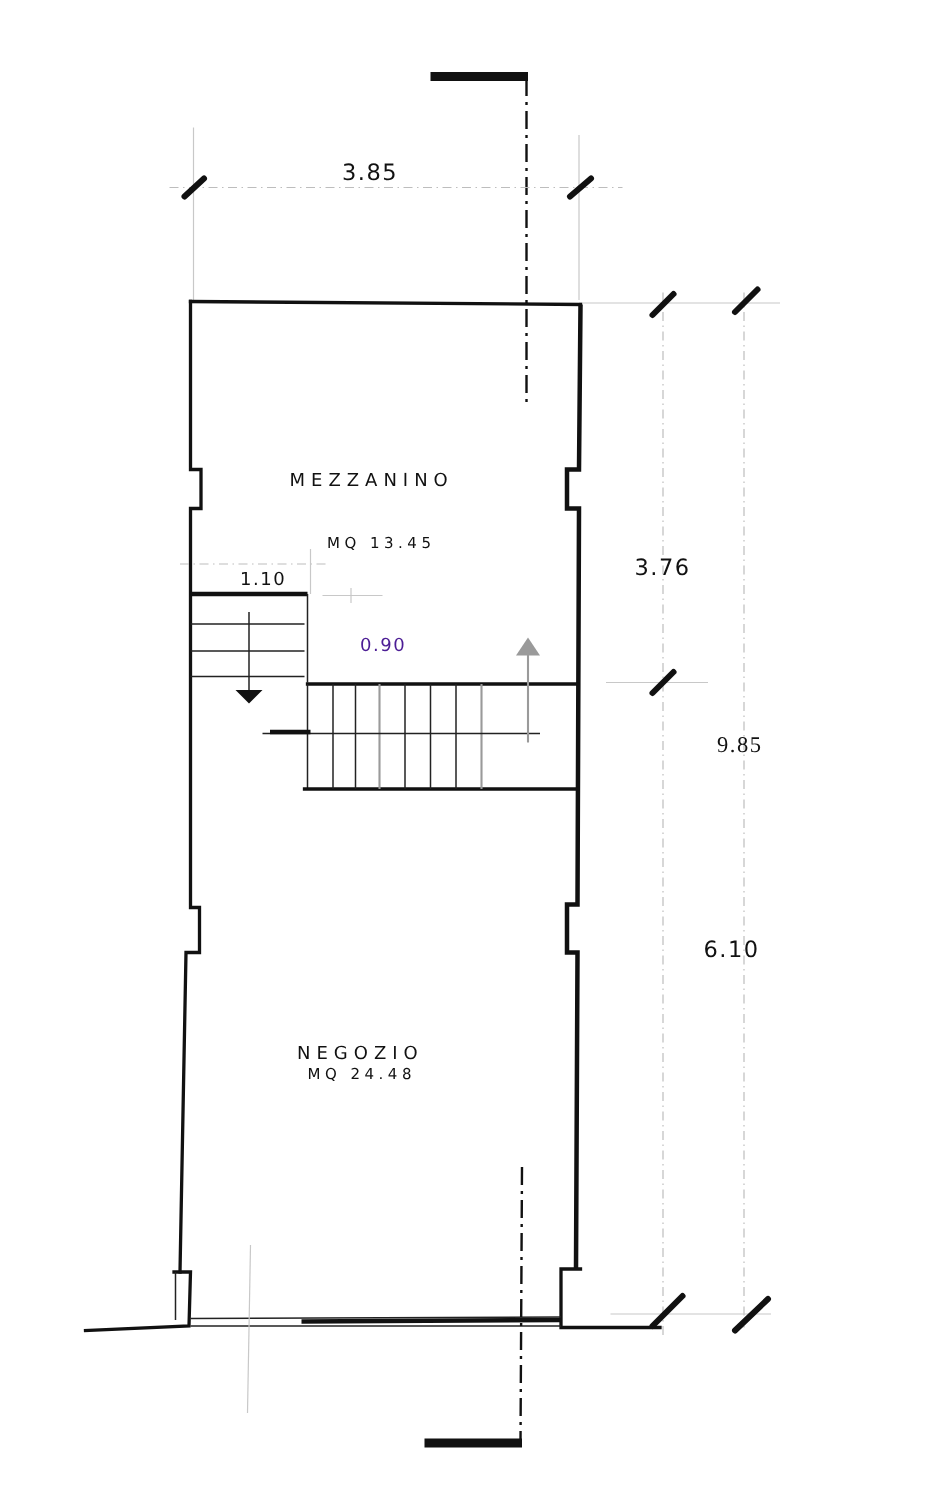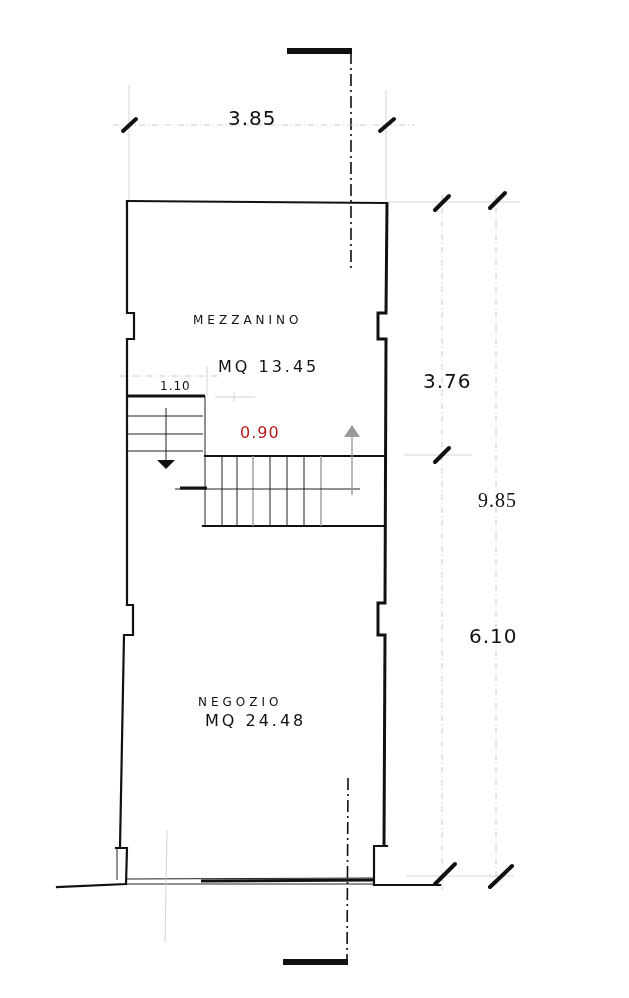--- a/index.html
+++ b/index.html
@@ -9,24 +9,24 @@
     .wall-thick { stroke: #111; stroke-width: 3; fill: none; }
     .thin { stroke: #222; stroke-width: 1; fill: none; }
     .grey { stroke: #9a9a9a; stroke-width: 1.4; fill: none; }
     .dimline { stroke: #bdbdbd; stroke-width: 0.8; stroke-dasharray: 6 3 1 3; fill: none; }
     .dimline-solid { stroke: #c8c8c8; stroke-width: 0.8; fill: none; }
     .tick { stroke: #111; stroke-width: 4; stroke-linecap: round; }
     .axis { stroke: #111; stroke-width: 1.6; stroke-dasharray: 12 4 2 4; fill: none; }
     .section-bar { stroke: #111; stroke-width: 6; }
     .txt { position: absolute; color: #111; white-space: nowrap; letter-spacing: 2px; }
     .room-name { font-size: 12px; letter-spacing: 4px; }
-    .room-area { font-size: 16px; letter-spacing: 3px; }
-    .dim { font-size: 20px; letter-spacing: 1px; }
+    .room-area { font-size: 10px; letter-spacing: 3px; }
+    .dim { font-size: 15px; letter-spacing: 1px; }
     .dim-small { font-size: 12px; letter-spacing: 1px; }
-    .dim-grey { font-size: 16px; color: #b91c1c; letter-spacing: 1px; }
+    .dim-grey { font-size: 12px; color: #4c1d95; letter-spacing: 1px; }
   </style>
 </head>
 <body>
 
 <svg id="plan" viewBox="0 0 629 998" xmlns="http://www.w3.org/2000/svg">
 
   <g>
     <line class="section-bar" x1="287" y1="51" x2="352" y2="51"></line>
   </g>
 

